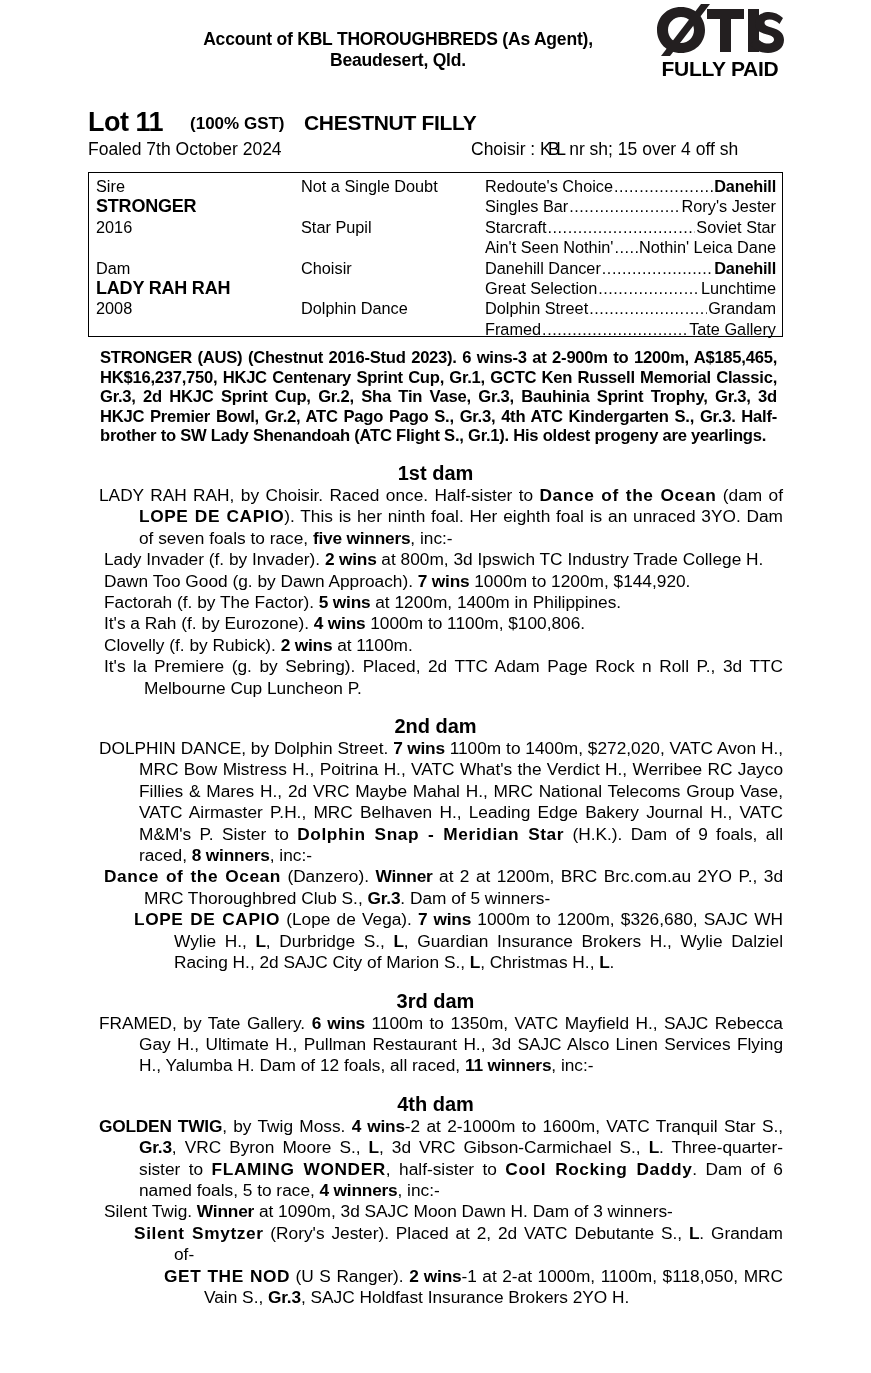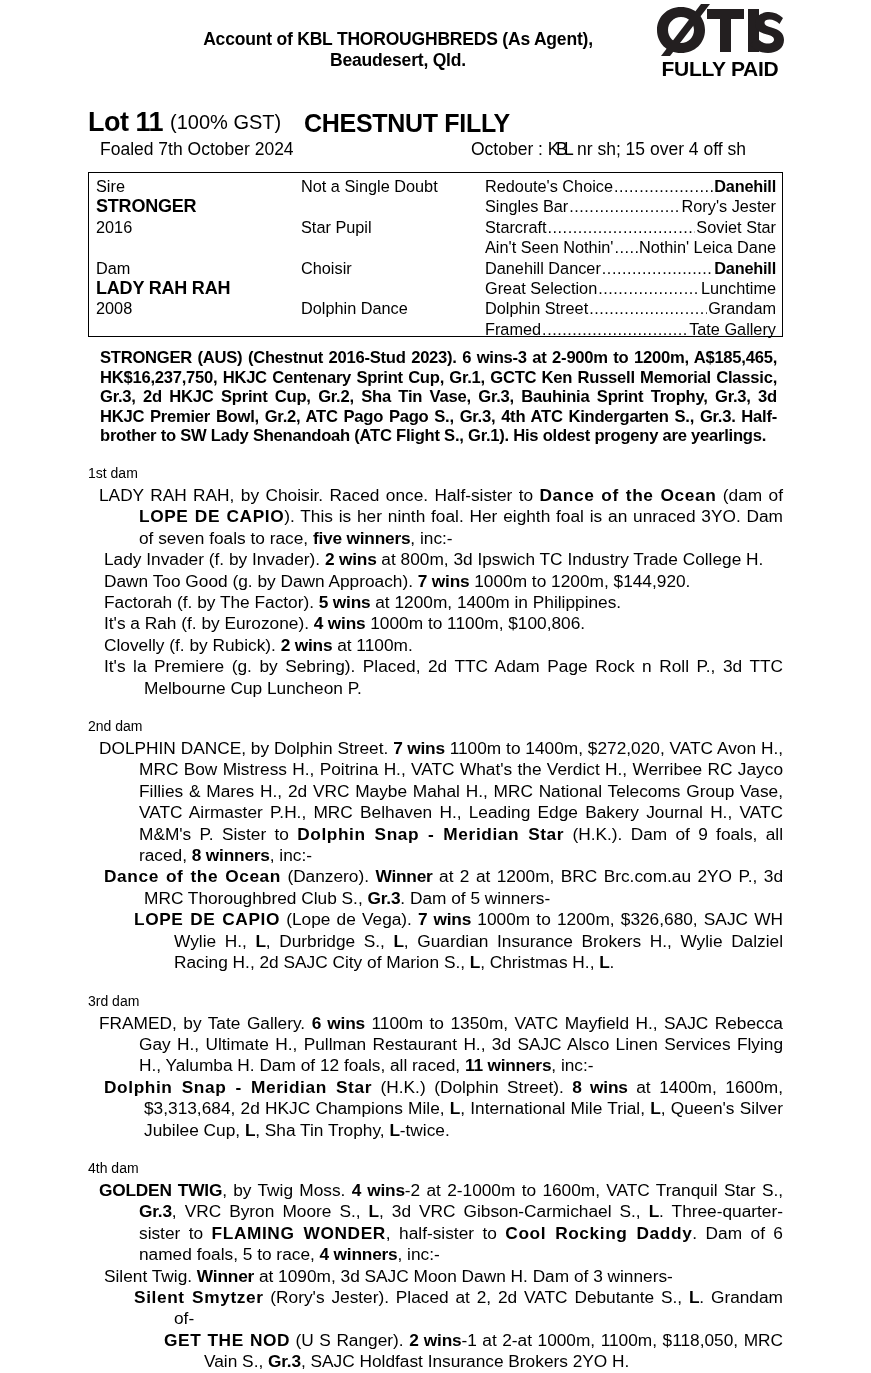--- a/index.html
+++ b/index.html
@@ -68,41 +68,42 @@
   .lot-label {
     position: absolute;
     left: 0;
     top: 0;
     font-weight: bold;
     font-size: 27px;
     line-height: 29px;
     letter-spacing: -0.5px;
   }
   .gst-label {
-    font-weight: normal;
-    font-size: 20px;
+    font-weight: bold;
+    font-size: 17px;
     letter-spacing: 0;
     vertical-align: 2px;
+    margin-left: 20px;
   }
   .colour-sex {
     position: absolute;
     left: 216px;
     top: 1px;
     font-weight: bold;
-    font-size: 25px;
+    font-size: 21px;
     line-height: 28px;
     letter-spacing: -0.3px;
   }
   .sub-row {
     position: relative;
     height: 26px;
   }
   .foaled {
     position: absolute;
-    left: 12px;
+    left: 0;
     top: 0;
     font-size: 17.5px;
     line-height: 21px;
   }
   .branded {
     position: absolute;
     left: 383px;
     top: 0;
     font-size: 17.5px;
     line-height: 21px;
@@ -180,24 +181,25 @@
     font-size: 16.6px;
     line-height: 19.6px;
     text-align: justify;
     letter-spacing: -0.25px;
     padding: 0 6px 0 12px;
   }
 
   
   .dam-section { margin-top: 16px; }
   .dam-heading {
-    font-weight: normal;
-    font-size: 14px;
+    font-weight: bold;
+    font-size: 20px;
     line-height: 22px;
     margin-bottom: 1px;
+    text-align: center;
   }
   p.l {
     margin: 0;
     font-size: 17.3px;
     line-height: 21.4px;
     text-align: justify;
     text-justify: inter-word;
   }
   p.l.ind2 { padding-left: 56px; text-indent: -40px; }
   p.l.ind3 { padding-left: 86px; text-indent: -40px; }
@@ -230,21 +232,21 @@
     </div>
   </div>
 
   <div class="title-row">
     <div class="lot-label"><span>Lot 11</span> <span class="gst-label">(100% GST)</span></div>
     <div class="colour-sex">CHESTNUT FILLY</div>
   </div>
 
   <div class="sub-row">
     <div class="foaled">Foaled 7th October 2024</div>
-    <div class="branded"><span>October : </span><span class="brand-glyph">KBL</span><span> nr sh; 15 over 4 off sh</span></div>
+    <div class="branded"><span>Choisir : </span><span class="brand-glyph">KBL</span><span> nr sh; 15 over 4 off sh</span></div>
   </div>
 
   <div class="ped-table">
     <div class="ped-grid" id="ped-grid">
         <div class="ped-row">
           <div class="c1">Sire</div>
           <div class="c2">Not a Single Doubt</div>
           <div class="c3">
             <span class="g-left">Redoute's Choice</span>
             <span class="leader">................................................................................</span>
@@ -332,21 +334,20 @@
       </div>
       <div class="dam-section">
         <div class="dam-heading">2nd dam</div>
         <p class="l hang1">DOLPHIN DANCE, by Dolphin Street. <b>7 wins</b> 1100m to 1400m, $272,020, VATC Avon H., MRC Bow Mistress H., Poitrina H., VATC What's the Verdict H., Werribee RC Jayco Fillies &amp; Mares H., 2d VRC Maybe Mahal H., MRC National Telecoms Group Vase, VATC Airmaster P.H., MRC Belhaven H., Leading Edge Bakery Journal H., VATC M&amp;M's P. Sister to <b class="wide">Dolphin Snap - Meridian Star</b> (H.K.). Dam of 9 foals, all raced, <b>8 winners</b>, inc:-</p>
         <p class="l ind2"><b class="wide">Dance of the Ocean</b> (Danzero). <b>Winner</b> at 2 at 1200m, BRC Brc.com.au 2YO P., 3d MRC Thoroughbred Club S., <b>Gr.3</b>. Dam of 5 winners-</p>
         <p class="l ind3"><b class="wide">LOPE DE CAPIO</b> (Lope de Vega). <b>7 wins</b> 1000m to 1200m, $326,680, SAJC WH Wylie H., <b>L</b>, Durbridge S., <b>L</b>, Guardian Insurance Brokers H., Wylie Dalziel Racing H., 2d SAJC City of Marion S., <b>L</b>, Christmas H., <b>L</b>.</p>
       </div>
       <div class="dam-section">
         <div class="dam-heading">3rd dam</div>
         <p class="l hang1">FRAMED, by Tate Gallery. <b>6 wins</b> 1100m to 1350m, VATC Mayfield H., SAJC Rebecca Gay H., Ultimate H., Pullman Restaurant H., 3d SAJC Alsco Linen Services Flying H., Yalumba H. Dam of 12 foals, all raced, <b>11 winners</b>, inc:-</p>
-        <p class="l ind2"><b class="wide">Dolphin Snap - Meridian Star</b> (H.K.) (Dolphin Street). <b>8 wins</b> at 1400m, 1600m, $3,313,684, 2d HKJC Champions Mile, <b>L</b>, International Mile Trial, <b>L</b>, Queen's Silver Jubilee Cup, <b>L</b>, Sha Tin Trophy, <b>L</b>-twice.</p>
       </div>
       <div class="dam-section">
         <div class="dam-heading">4th dam</div>
         <p class="l hang1"><b>GOLDEN TWIG</b>, by Twig Moss. <b>4 wins</b>-2 at 2-1000m to 1600m, VATC Tranquil Star S., <b>Gr.3</b>, VRC Byron Moore S., <b>L</b>, 3d VRC Gibson-Carmichael S., <b>L</b>. Three-quarter-sister to <b class="wide">FLAMING WONDER</b>, half-sister to <b class="wide">Cool Rocking Daddy</b>. Dam of 6 named foals, 5 to race, <b>4 winners</b>, inc:-</p>
         <p class="l ind2">Silent Twig. <b>Winner</b> at 1090m, 3d SAJC Moon Dawn H. Dam of 3 winners-</p>
         <p class="l ind3"><b class="wide">Silent Smytzer</b> (Rory's Jester). Placed at 2, 2d VATC Debutante S., <b>L</b>. Grandam of-</p>
         <p class="l ind4"><b class="wide">GET THE NOD</b> (U S Ranger). <b>2 wins</b>-1 at 2-at 1000m, 1100m, $118,050, MRC Vain S., <b>Gr.3</b>, SAJC Holdfast Insurance Brokers 2YO H.</p>
       </div>
     </div>
 

